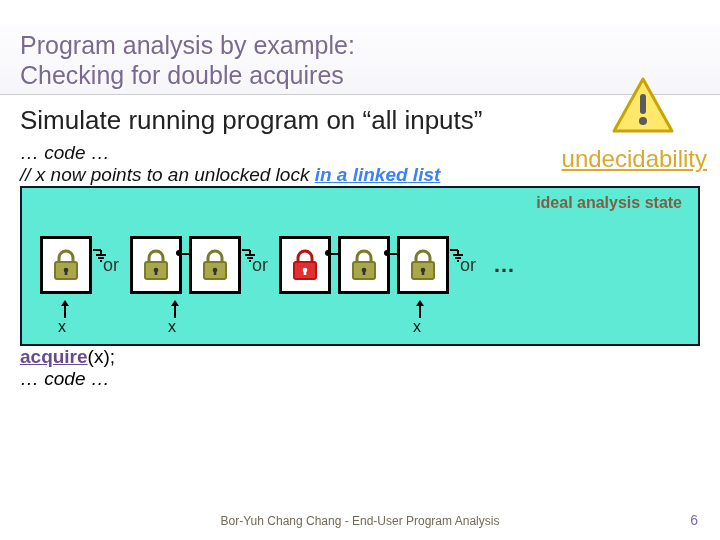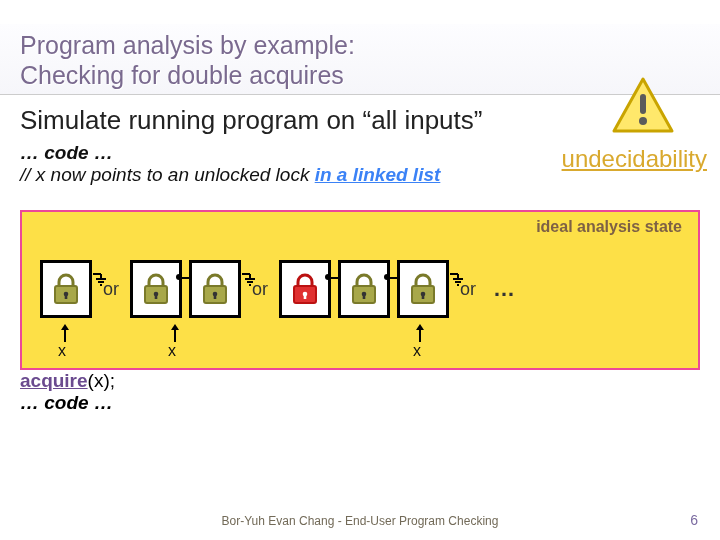--- a/index.html
+++ b/index.html
@@ -27,21 +27,21 @@
   .subtitle {
     font-size: 26px;
     color: #222;
     padding: 10px 16px 6px 20px;
   }
   .code-area {
     padding: 0 20px;
     font-size: 19px;
     color: #111;
   }
-  .italic { font-style: italic; font-weight: bold; }
+  .italic { font-style: italic; }
   .comment-line { font-style: italic; }
   .linked-list {
     color: #3b82f6;
     font-weight: bold;
     font-style: italic;
     text-decoration: underline;
   }
   .undec {
     position: absolute;
     right: 13px;
@@ -52,23 +52,23 @@
     text-shadow: 1px 1px 0 #fff;
   }
   .warning-icon {
     position: absolute;
     right: 45px;
     top: 76px;
     width: 64px;
     height: 60px;
   }
   .ideal-box {
-    margin: 24px 20px 0 20px;
-    border: 2px solid #ec4899;
-    background: #fde047;
+    margin: 0 20px 0 20px;
+    border: 2px solid #0f172a;
+    background: #5eead4;
     position: relative;
     height: 160px;
   }
   .ideal-label {
     position: absolute;
     right: 16px;
     top: 6px;
     color: #7e6145;
     font-weight: bold;
     font-size: 16px;
@@ -320,14 +320,14 @@
   </div>
 </div>
 
 <div class="after-code">
   <div>
     <span class="acq">acquire</span><span>(x);</span>
   </div>
   <div class="italic">… code …</div>
 </div>
 
-<div class="footer">Bor-Yuh Evan Chang - End-User Program Checking</div>
+<div class="footer">Bor-Yuh Chang Chang - End-User Program Analysis</div>
 <div class="pagenum">6</div>
 
 </body></html>

